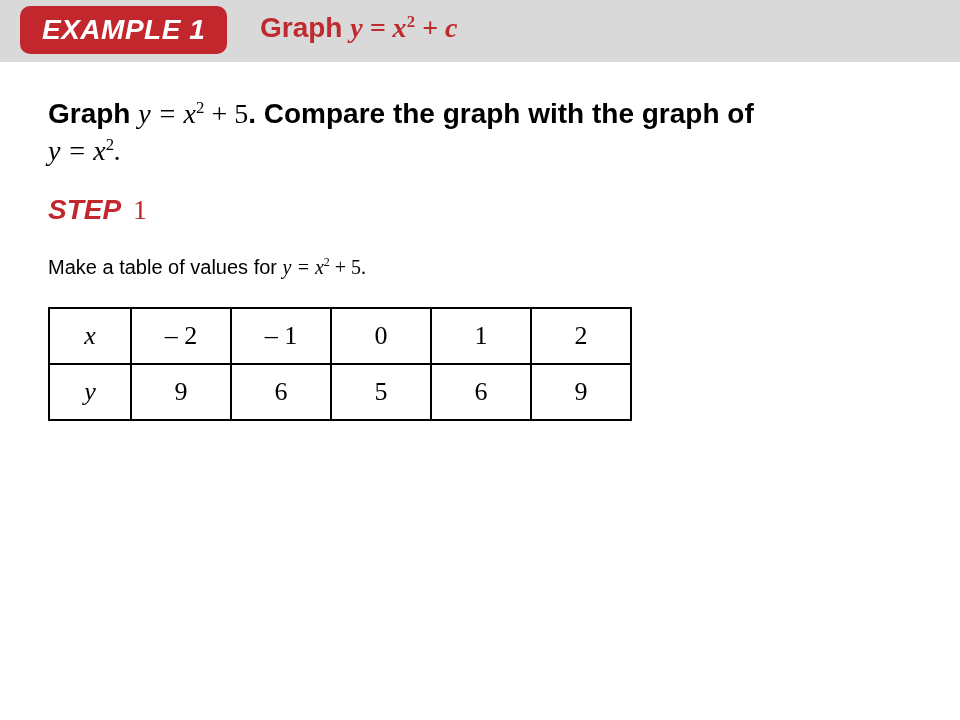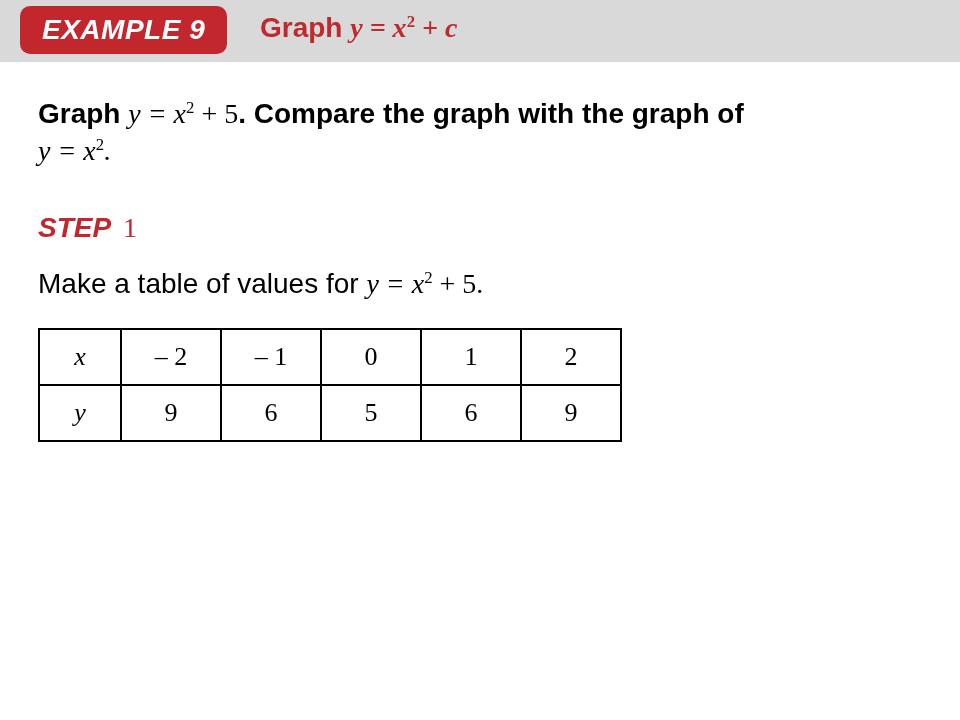--- a/index.html
+++ b/index.html
@@ -46,53 +46,53 @@
     font-size: 28px;
     color: #be2a2e;
     font-family: "Times New Roman", Times, serif;
     font-weight: bold;
   }
   .title-line .txt {
     font-family: Arial, Helvetica, sans-serif;
   }
   .body-area {
     position: absolute;
-    left: 38px;
+    left: 48px;
     top: 96px;
     right: 38px;
   }
   .instr {
     font-size: 28px;
     line-height: 1.32;
   }
   .instr .sans-b { font-family: Arial, Helvetica, sans-serif; font-weight: bold; }
   .serif-i { font-family: "Times New Roman", Times, serif; font-style: italic; }
   .serif   { font-family: "Times New Roman", Times, serif; font-style: normal; }
   sup { font-size: 0.6em; vertical-align: super; line-height: 0; }
 
   .step {
-    margin-top: 42px;
+    margin-top: 24px;
     color: #c1272d;
     font-size: 28px;
   }
   .step .step-word {
     font-family: Arial, Helvetica, sans-serif;
     font-weight: bold;
     font-style: italic;
   }
   .step .step-num {
     font-family: "Times New Roman", Times, serif;
     font-style: normal;
     font-weight: normal;
     margin-left: 4px;
   }
 
   .make-table {
-    margin-top: 24px;
-    font-size: 28px;
+    margin-top: 30px;
+    font-size: 20px;
   }
 
   .val-table {
     margin-top: 28px;
     border-collapse: collapse;
   }
   .val-table td {
     border: 2px solid #000;
     width: 96px;
     height: 52px;
@@ -105,21 +105,21 @@
     font-style: italic;
     width: 78px;
   }
 </style>
 </head>
 <body>
 
 <div class="gray-band"></div>
 
 <div class="example-badge">
-  <span>EXAMPLE 9</span>
+  <span>EXAMPLE 1</span>
 </div>
 
 <div class="title-line">
   <span class="txt">Graph </span><span class="serif-i">y = x</span><sup class="serif">2</sup><span class="serif-i"> + c</span>
 </div>
 
 <div class="body-area">
 
   <div class="instr">
     <span class="sans-b">Graph </span><span class="serif-i">y = x</span><sup class="serif">2</sup><span class="serif"> + 5</span><span class="sans-b">. Compare the graph with the graph of</span><br>

